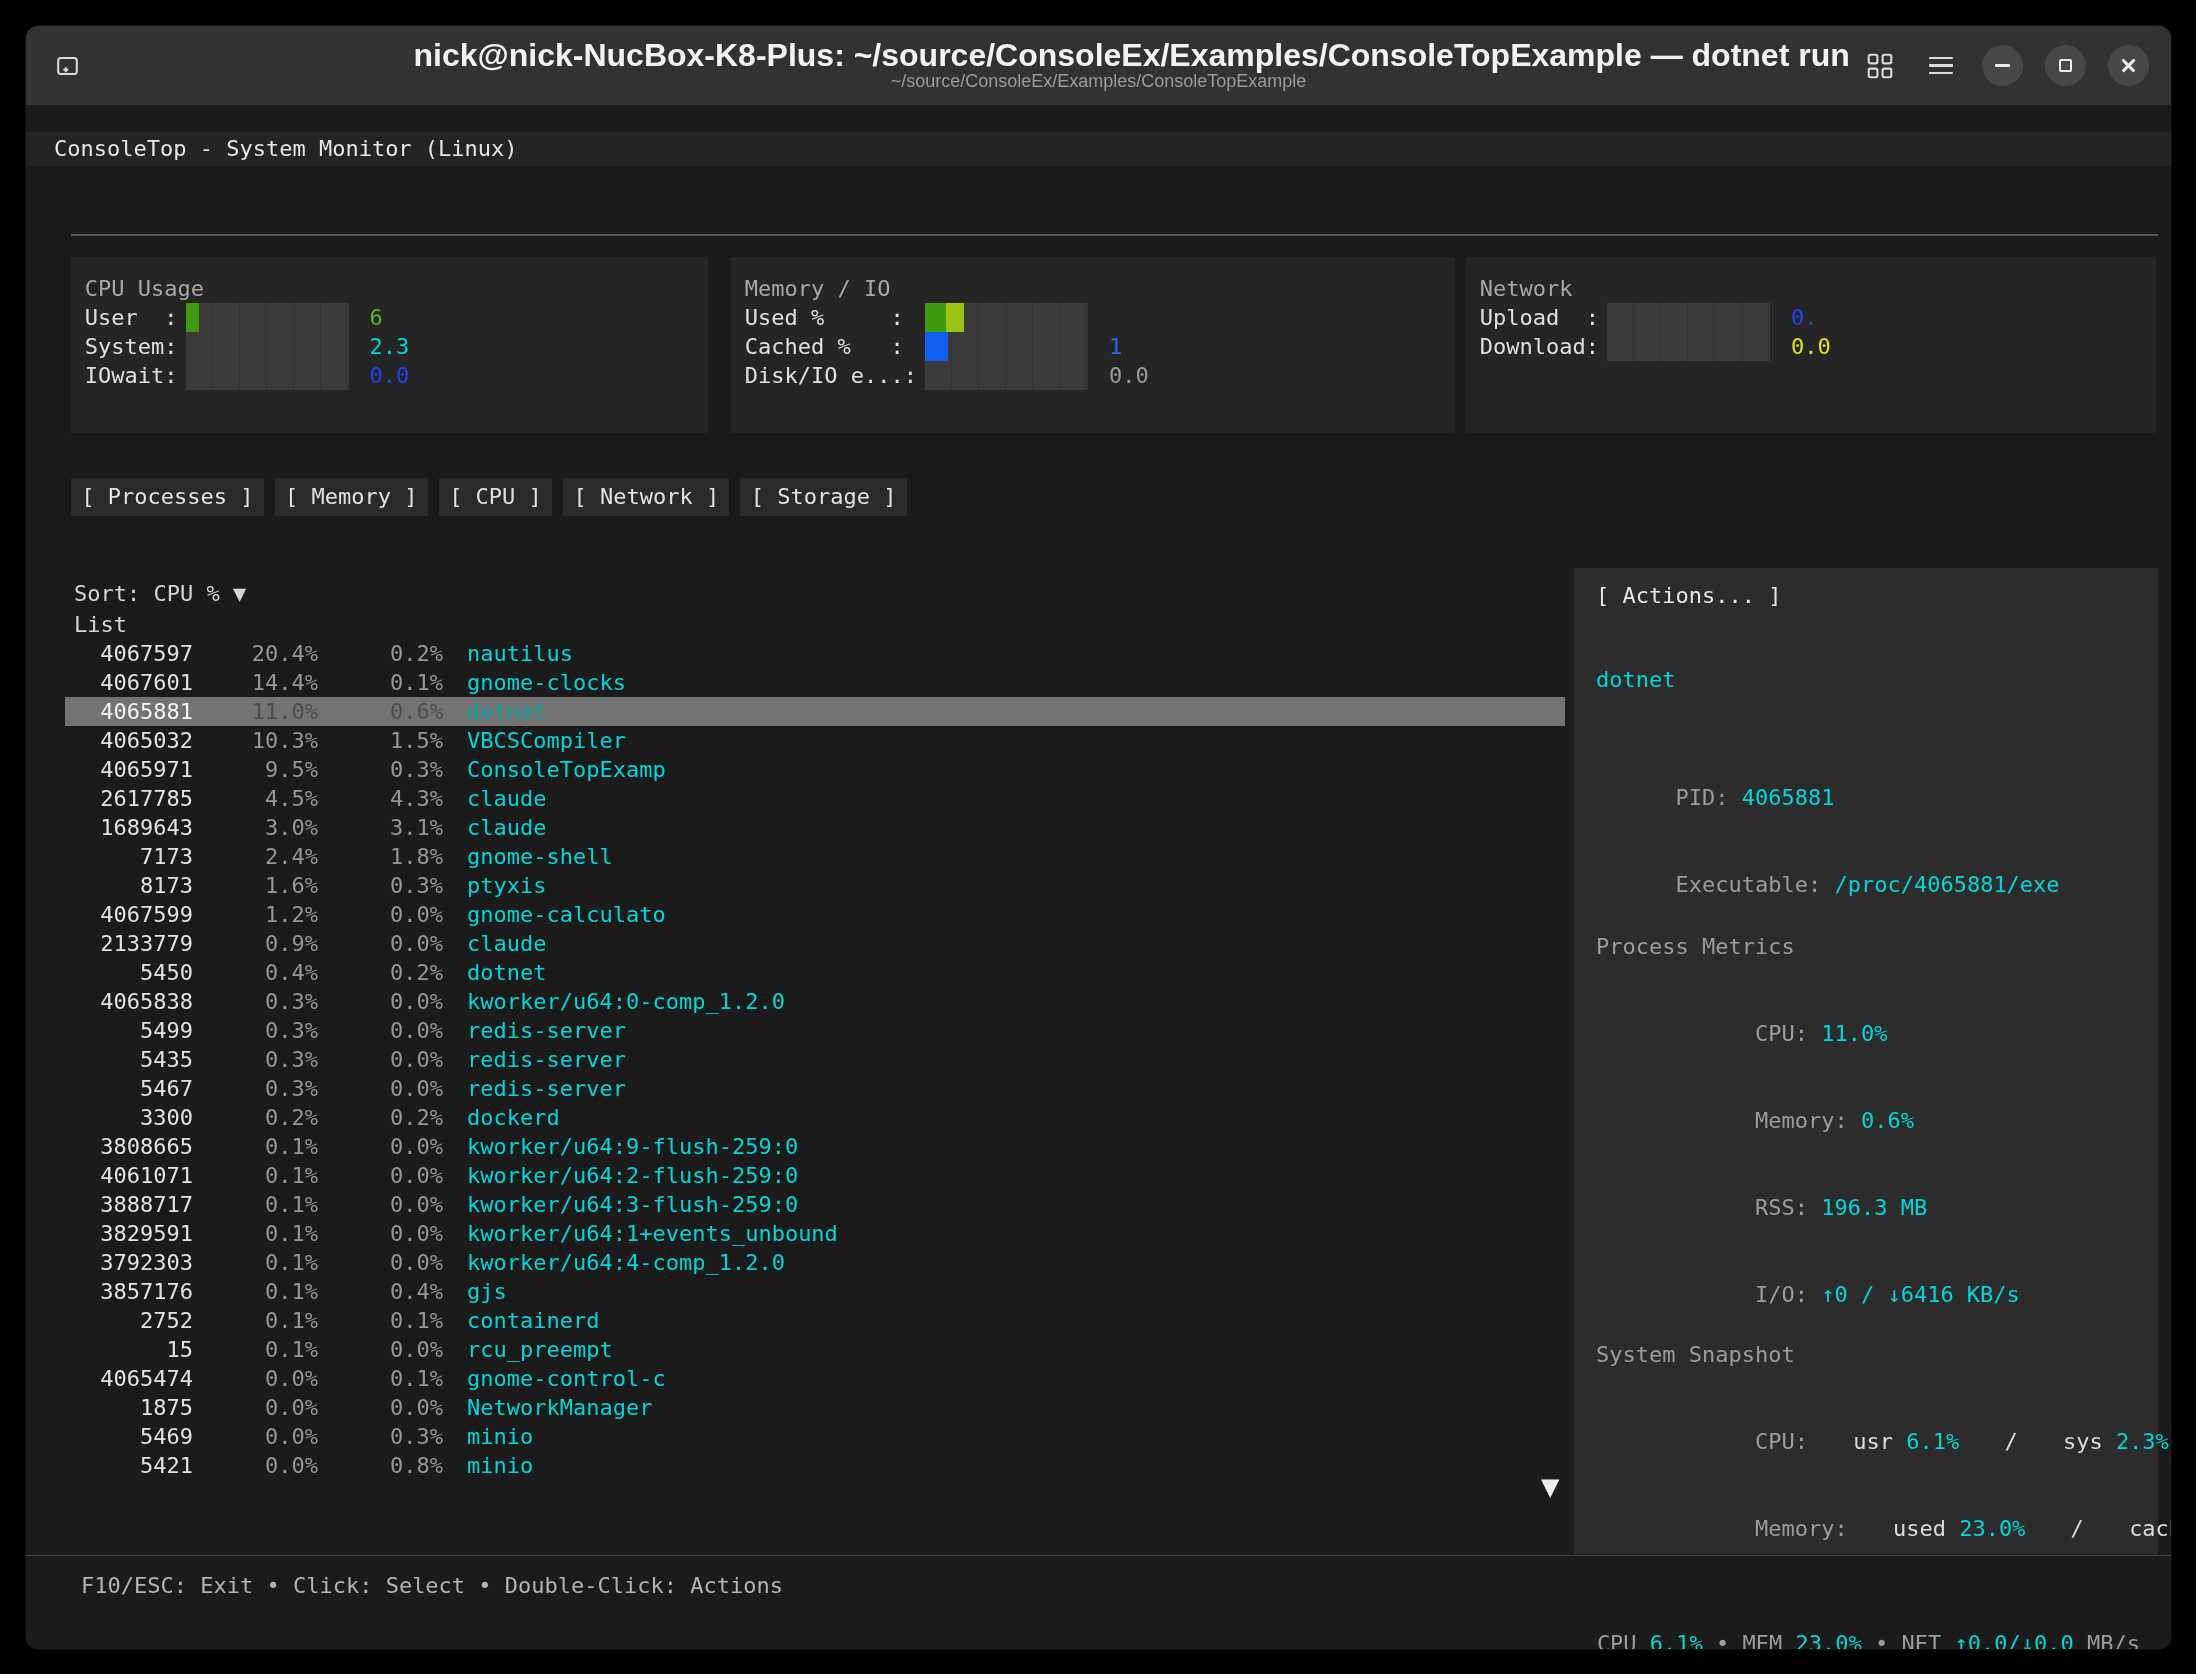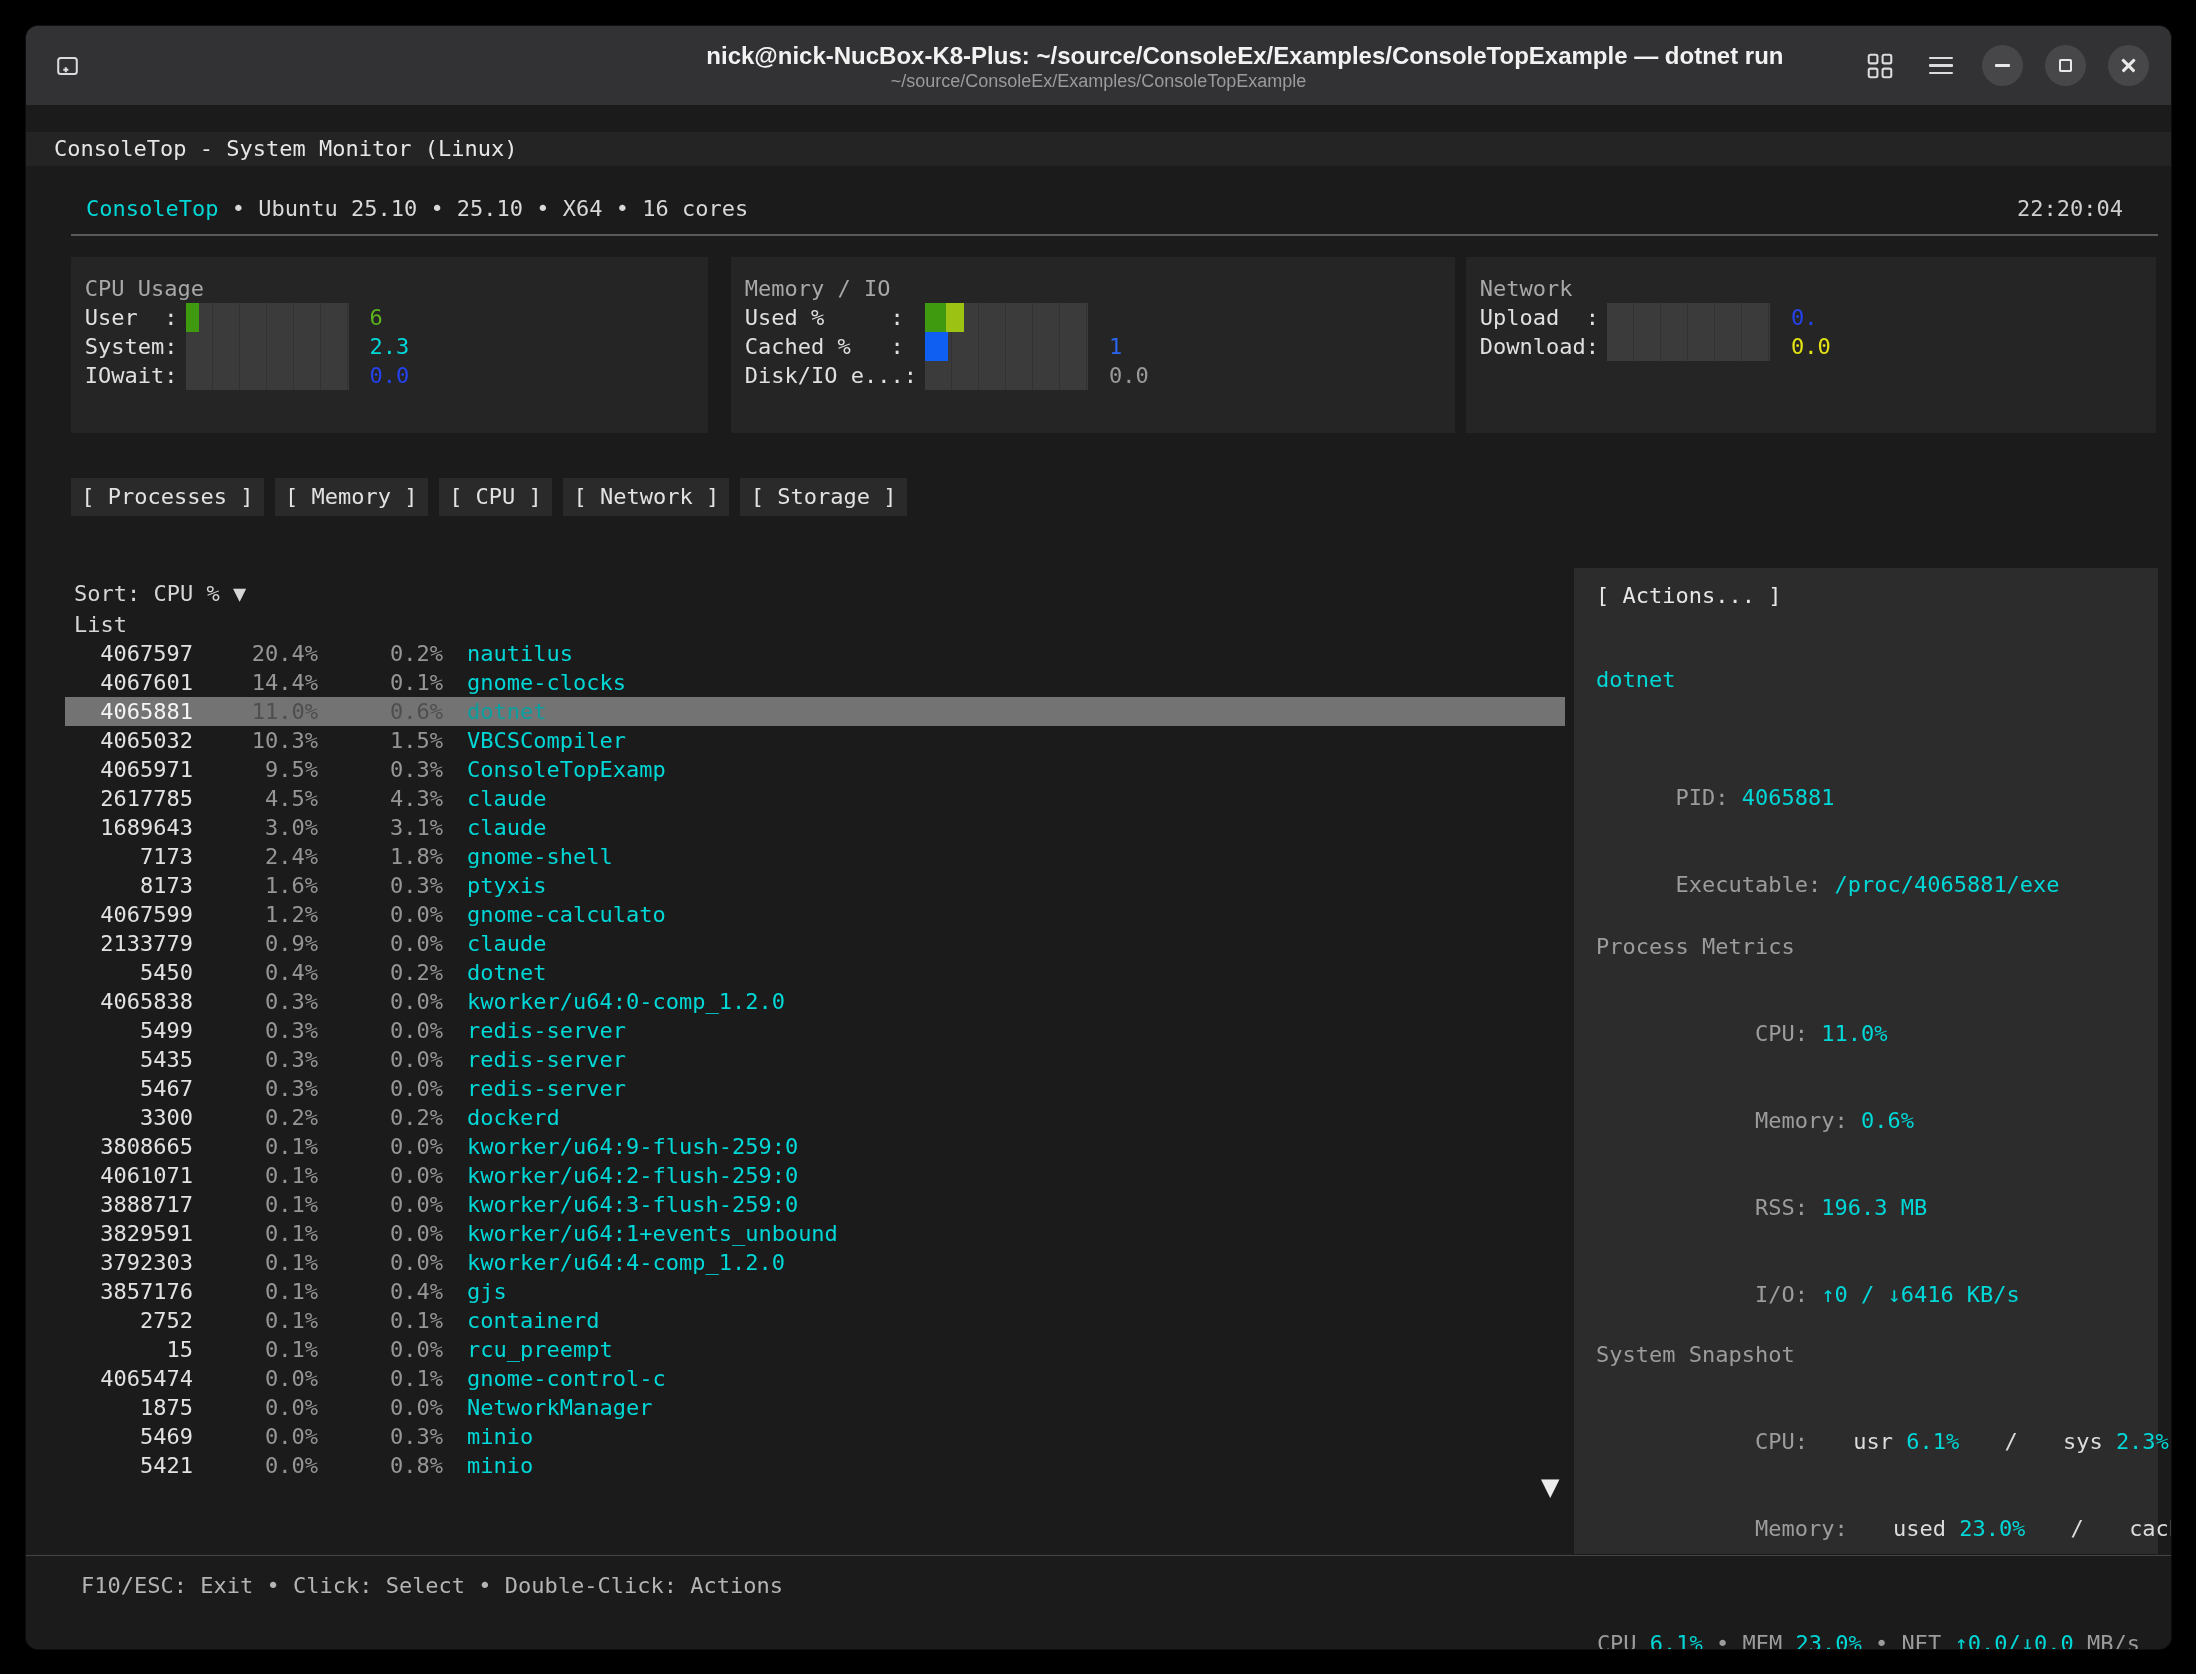--- a/index.html
+++ b/index.html
@@ -11,21 +11,21 @@
             box-shadow:0 0 0 0.9px rgba(255,255,255,.06), 0 15.4px 43px rgba(0,0,0,.8); }
 
   
   .titlebar { position:absolute; left:0; top:0; right:0; height:79px; background:#323235;
               display:flex; align-items:center; padding:0 22px;
               font-family:"Liberation Sans", sans-serif; }
   .newtab-btn { width:39px; height:39px; display:flex; align-items:center; justify-content:center;
                 border-radius:6.8px; }
   .title-block { position:absolute; left:50%; top:50%; transform:translate(-50%,-50%);
                  text-align:center; width:1370px; }
-  .win-title { font-size:24px; font-weight:bold; color:#f2f2f2; line-height:29px; white-space:nowrap;text-align:right; }
+  .win-title { font-size:32px; font-weight:bold; color:#f2f2f2; line-height:29px; white-space:nowrap;text-align:right; }
   .win-subtitle { font-size:18px; color:#9b9b9b; line-height:22px; white-space:nowrap; }
   .controls { margin-left:auto; display:flex; align-items:center; gap:22px; }
   .ctrl-flat { width:39px; height:39px; display:flex; align-items:center; justify-content:center; }
   .ctrl-circle { width:41px; height:41px; border-radius:50%; background:#47474a;
                  display:flex; align-items:center; justify-content:center; }
   .glyph-min { width:14.6px; height:2.6px; background:#e8e8e8; border-radius:0.9px; }
   .glyph-max { width:13px; height:13px; border:2.1px solid #e8e8e8; border-radius:1.7px; }
   .glyph-close { position:relative; width:15.4px; height:15.4px; }
   .glyph-close::before,.glyph-close::after { content:""; position:absolute; left:-0.9px; top:6px;
       width:17px; height:2.6px; background:#e8e8e8; border-radius:0.9px; }
@@ -146,24 +146,20 @@
       <div class="ctrl-circle">
         <span class="glyph-close"></span>
       </div>
     </div>
   </div>
 
   <div class="term">
 
     <div class="app-strip">ConsoleTop - System Monitor (Linux)</div>
 
-    <div class="app-header">
-      <span class="app-name">ConsoleTop</span><span class="sys-info"> • Ubuntu 25.10 • 25.10 • X64 • 16 cores</span>
-      <span class="clock">22:20:04</span>
-    </div>
     <div class="header-rule"></div>
 
     <div class="panel panel-cpu">
       <div class="panel-title">CPU Usage</div>
       <div>
 
       <div class="grow">
             <span class="glabel">User  :</span>
             <span class="gtrack">
               <span class="gseg" style="background: rgb(63, 154, 16); width: 13px;"></span>

